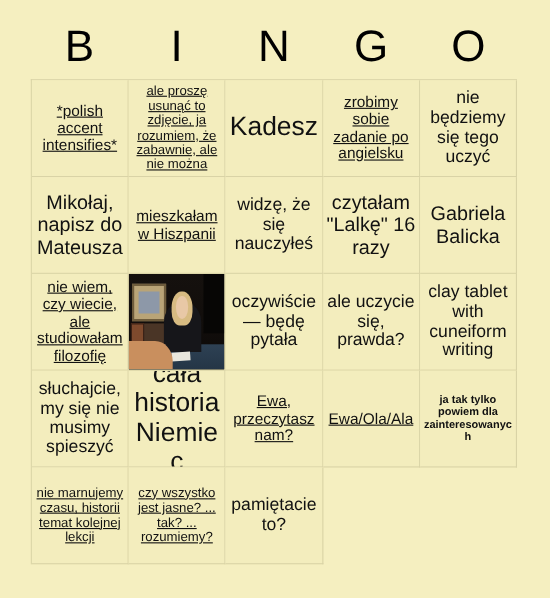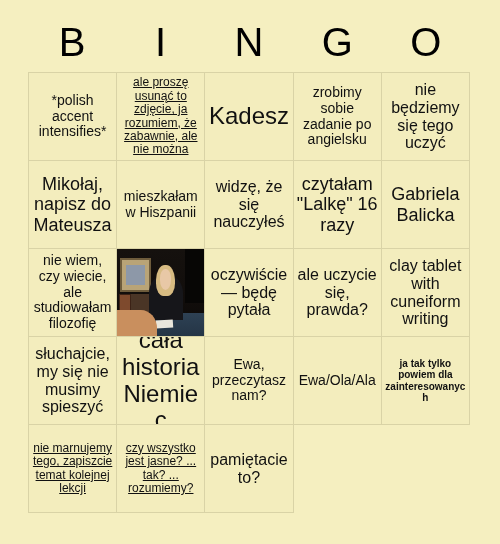--- a/index.html
+++ b/index.html
@@ -67,21 +67,21 @@
     display: block;
     width: 100%;
     color: #111111;
     line-height: 1.12;
     word-wrap: break-word;
   }
   
   .fs-xxl .txt { font-size: 24px; }
   .fs-xl  .txt { font-size: 18px; }
   .fs-lg  .txt { font-size: 16px; }
-  .fs-md  .txt { font-size: 14px; }
+  .fs-md  .txt { font-size: 14px; text-decoration: underline; }
   .fs-sm  .txt { font-size: 12px; text-decoration: underline; }
   .fs-xs  .txt { font-size: 10px; font-weight: bold; }
 
   .cell.image-cell {
     padding: 0;
     position: relative;
   }
   .photo {
     width: 100%;
     height: 100%;
@@ -232,21 +232,21 @@
         <span class="txt">Ewa, przeczytasz nam?</span>
       </div>
     <div class="cell fs-md">
         <span class="txt">Ewa/Ola/Ala</span>
       </div>
 
     <div class="cell fs-xs">
         <span class="txt">ja tak tylko powiem dla zainteresowanych</span>
       </div>
     <div class="cell fs-sm">
-        <span class="txt">nie marnujemy tego, zapiszcie temat kolejnej lekcji</span>
+        <span class="txt">nie marnujemy czasu, historii temat kolejnej lekcji</span>
       </div>
     <div class="cell fs-sm">
         <span class="txt">czy wszystko jest jasne? ... tak? ... rozumiemy?</span>
       </div>
     <div class="cell fs-lg">
         <span class="txt">pamiętacie to?</span>
       </div>
 
   </div>
 </div>

